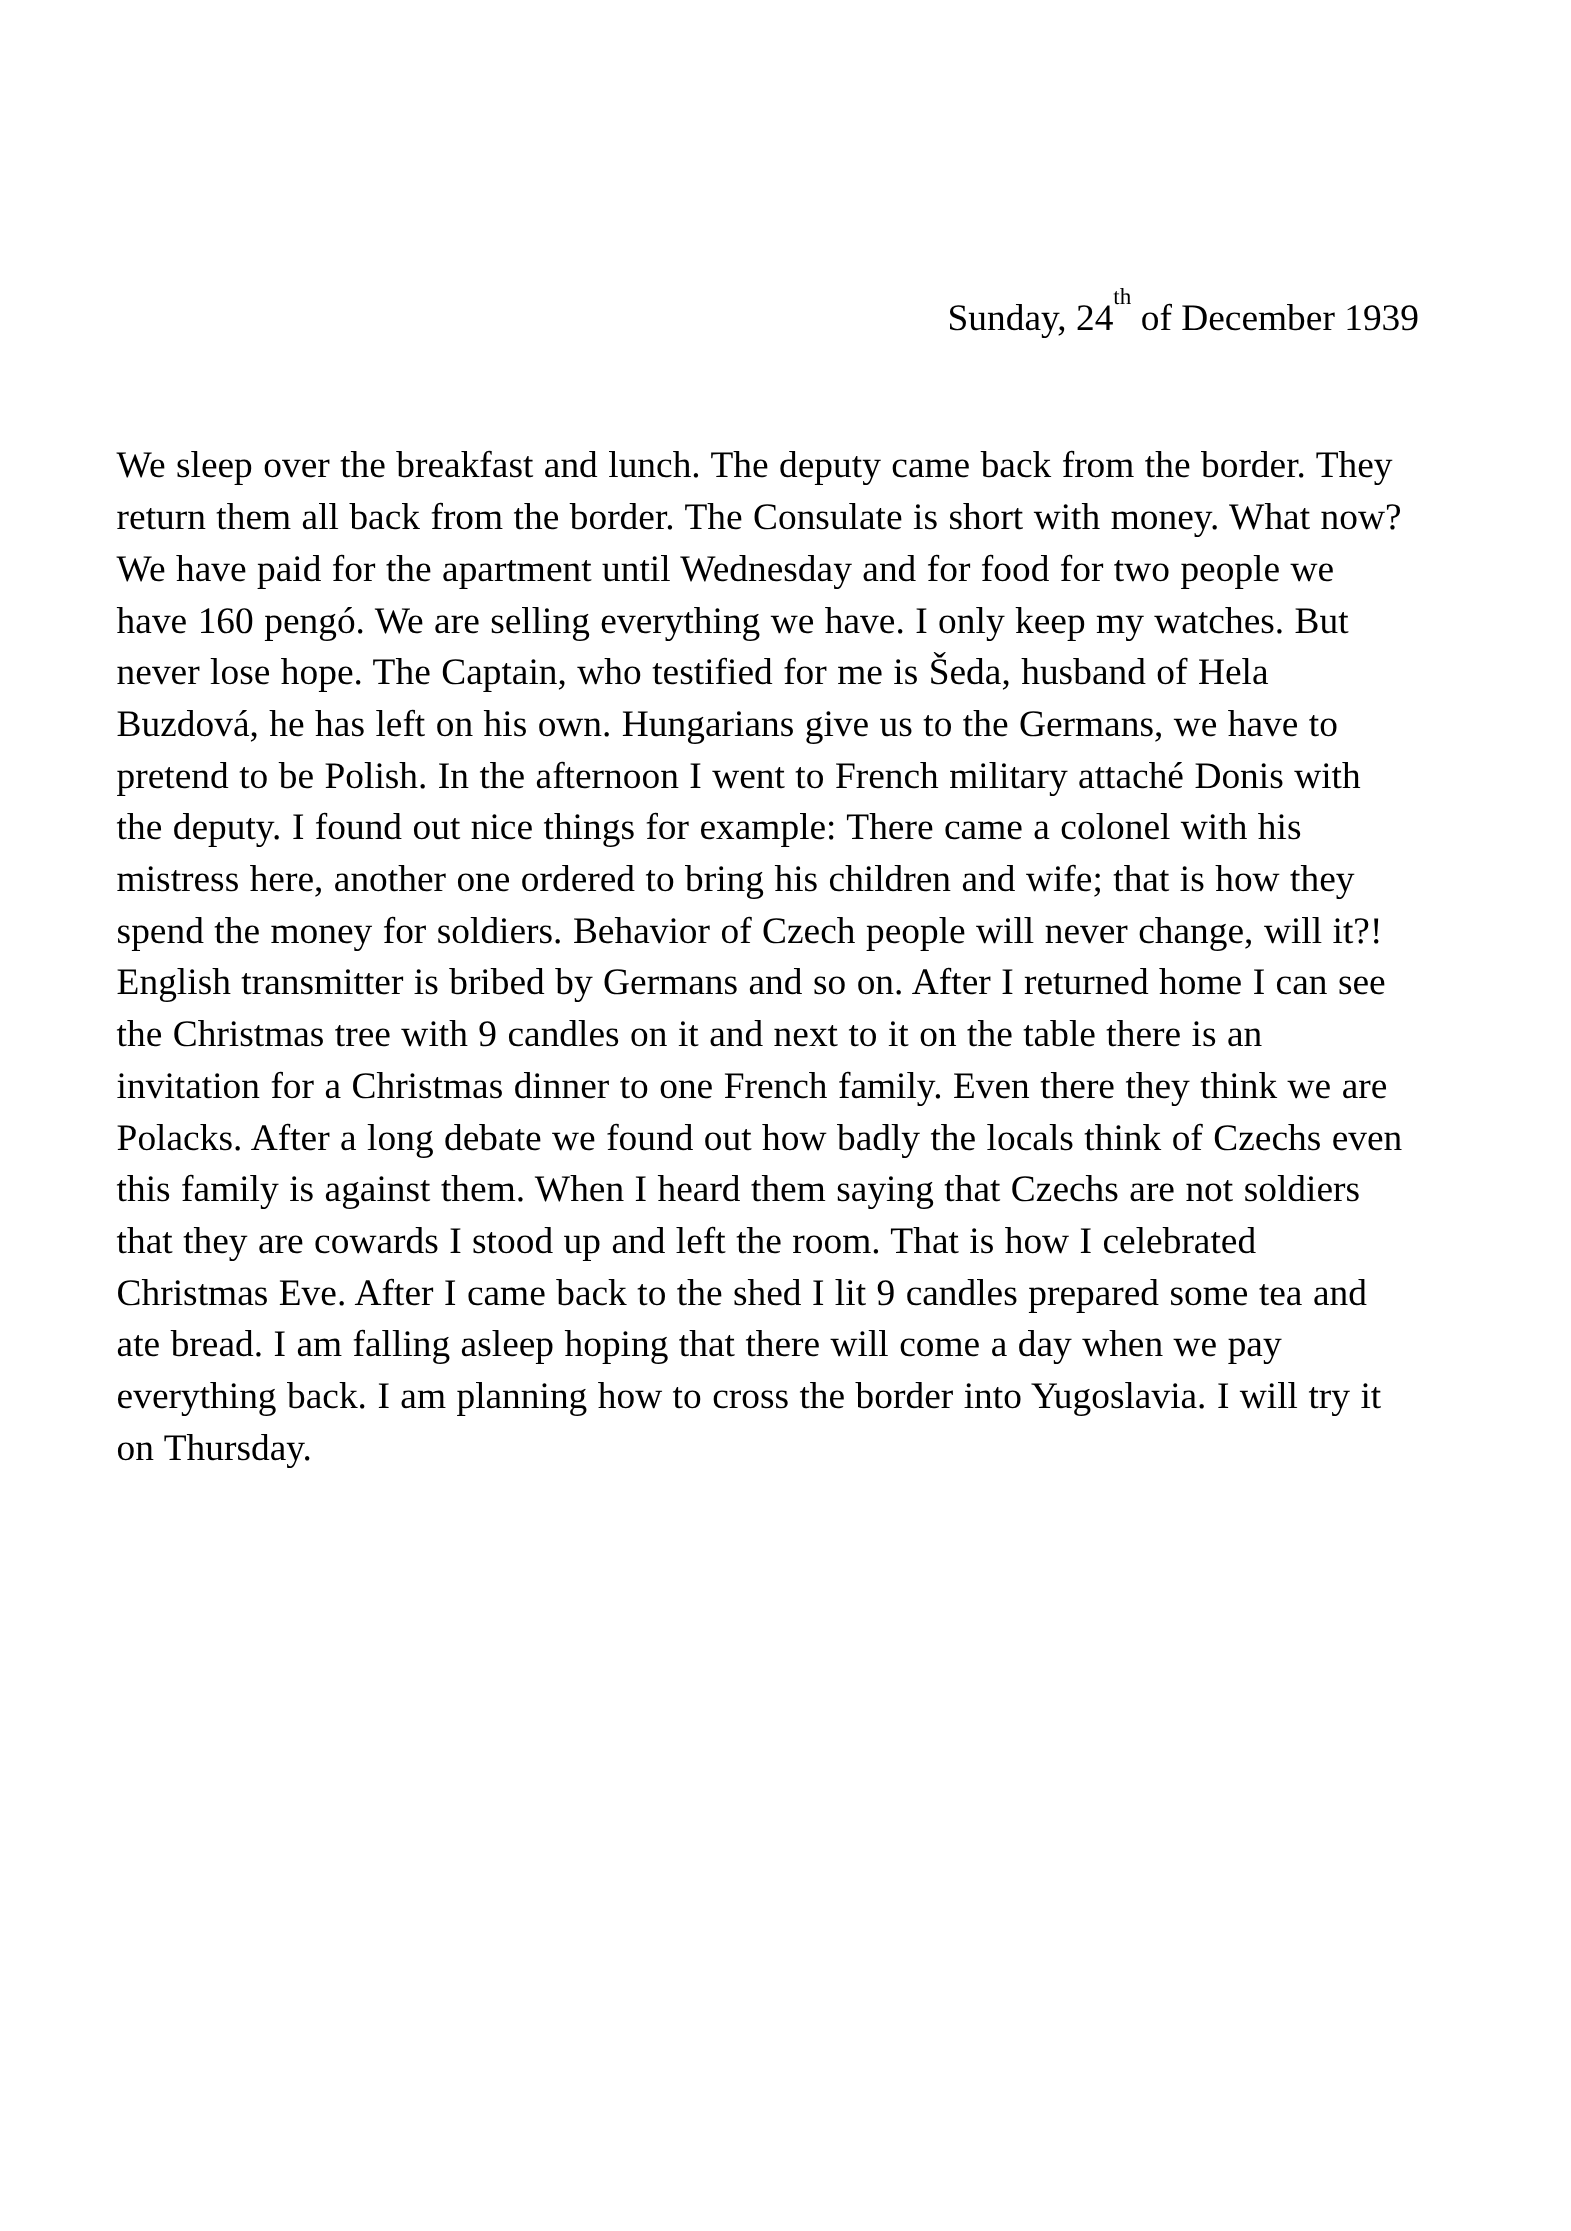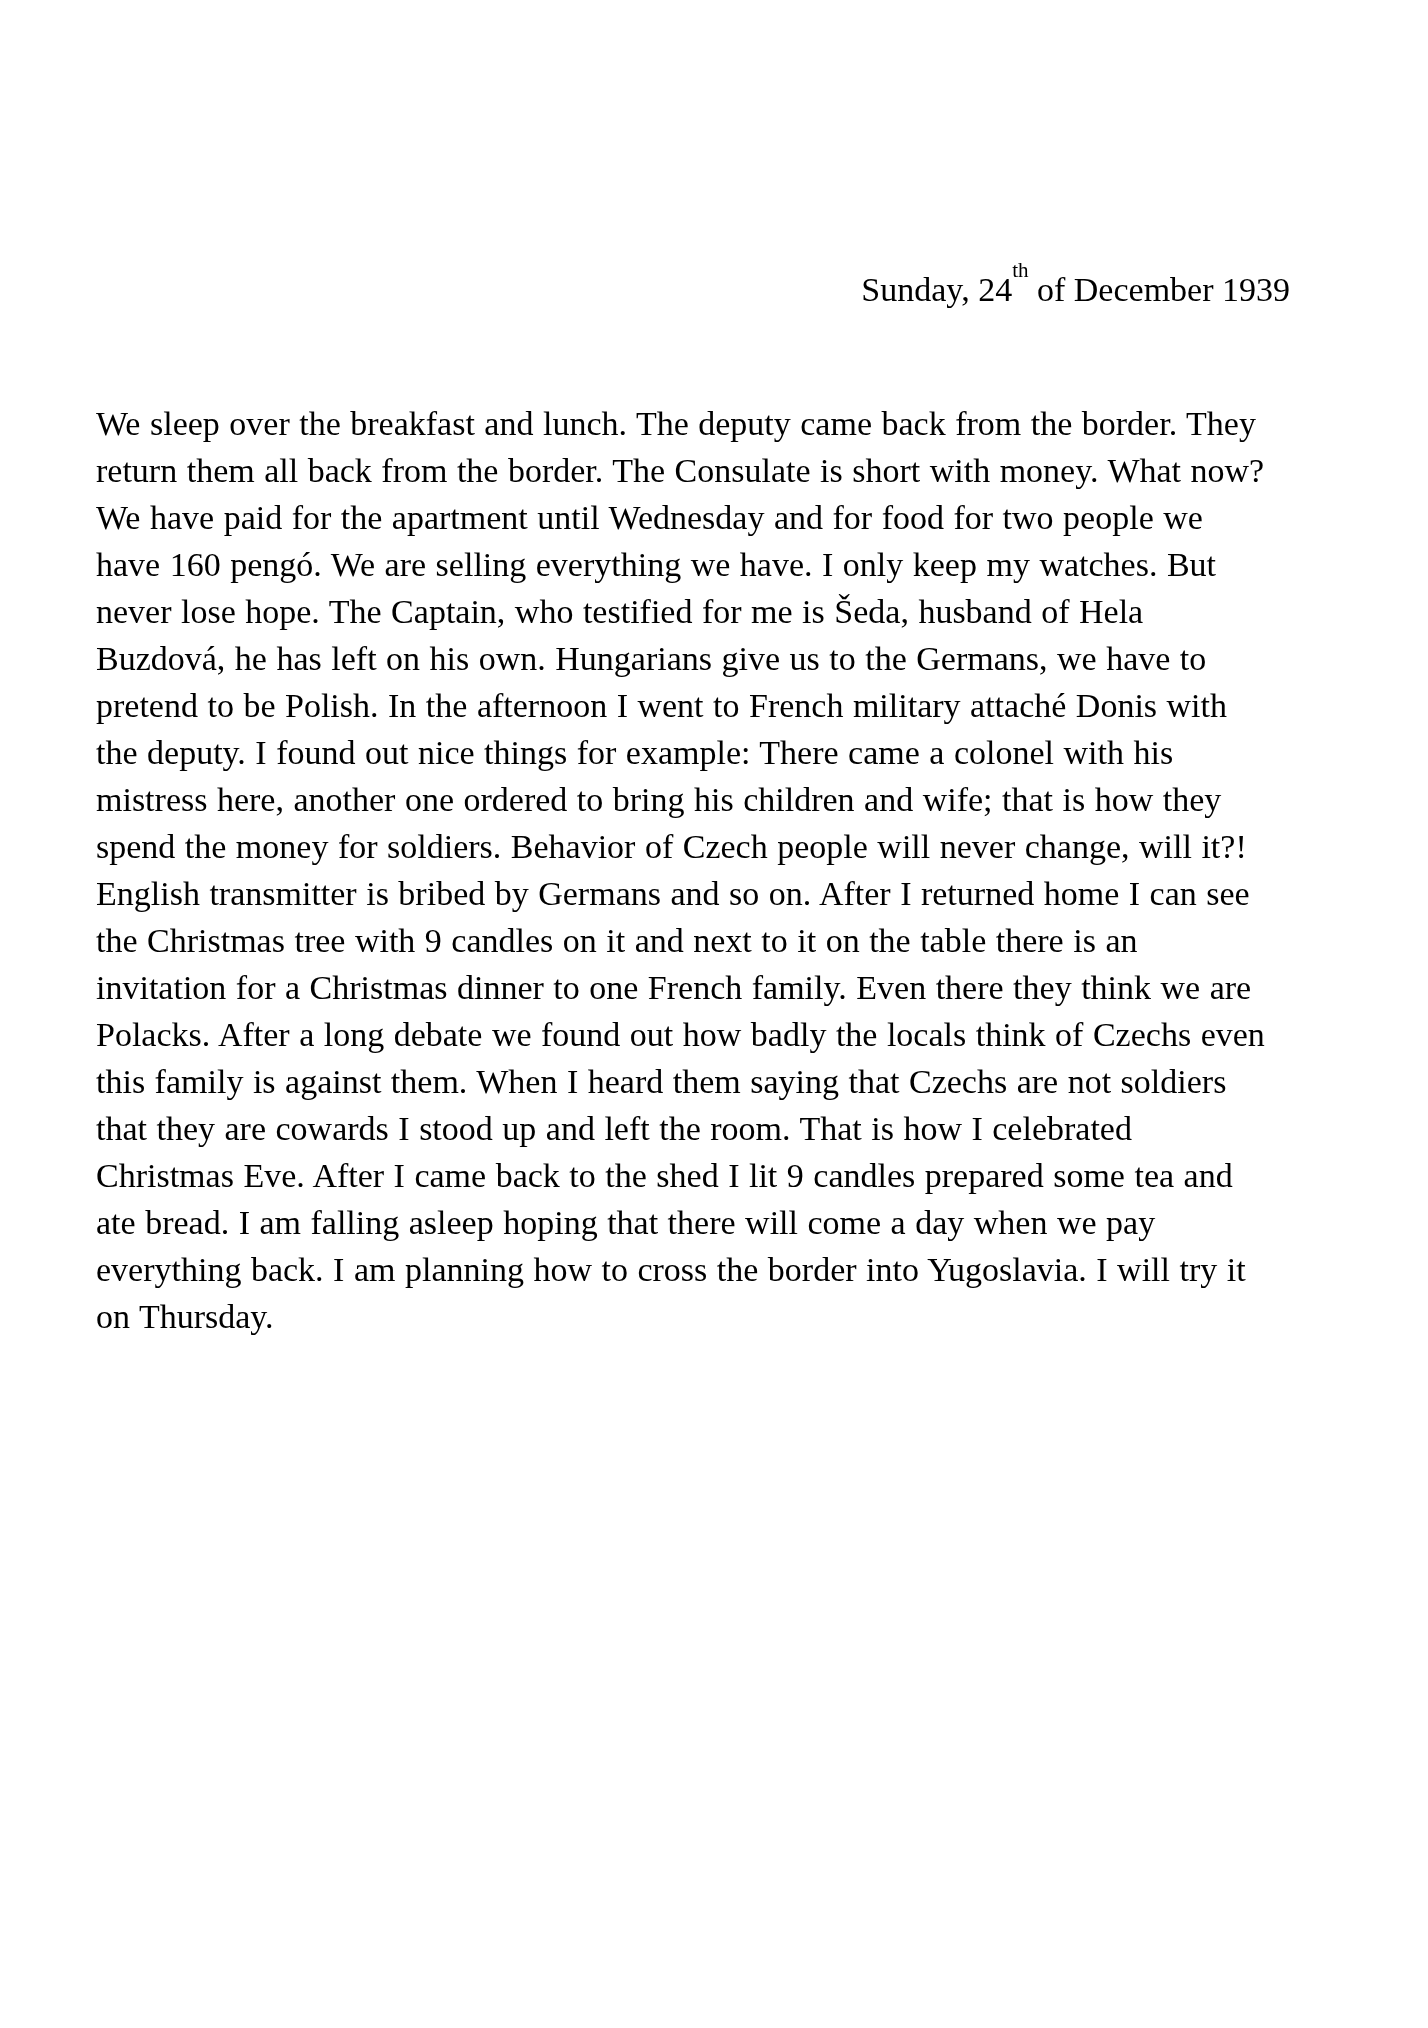--- a/index.html
+++ b/index.html
@@ -7,21 +7,21 @@
     padding: 0;
     background: #ffffff;
   }
   .page {
     position: relative;
     width: 1428px;
     height: 2028px;
     margin: 0 auto;
     background: #ffffff;
     box-sizing: border-box;
-    padding: 268px 138px 0 80px;
+    padding: 268px 138px 0 100px;
     font-family: "Liberation Serif", "DejaVu Serif", serif;
     color: #000000;
     overflow: hidden;
   }
   .entry {
     margin: 0;
   }
   .entry + .entry {
     margin-top: 95px;
   }
@@ -35,21 +35,21 @@
   .entry-date sup {
     font-size: 21px;
     line-height: 0;
     position: relative;
     top: -12px;
   }
   .entry-body {
     font-size: 34px;
     line-height: 47px;
     text-align: left;
-    margin: 16px;
+    margin: 6px;
     word-spacing: 1px;
   }
 </style>
 </head>
 <body>
 
 <div class="page">
 
   <section class="entry">
     <p class="entry-date"><span>Sunday, 24</span><sup>th</sup><span> of December 1939</span></p>

